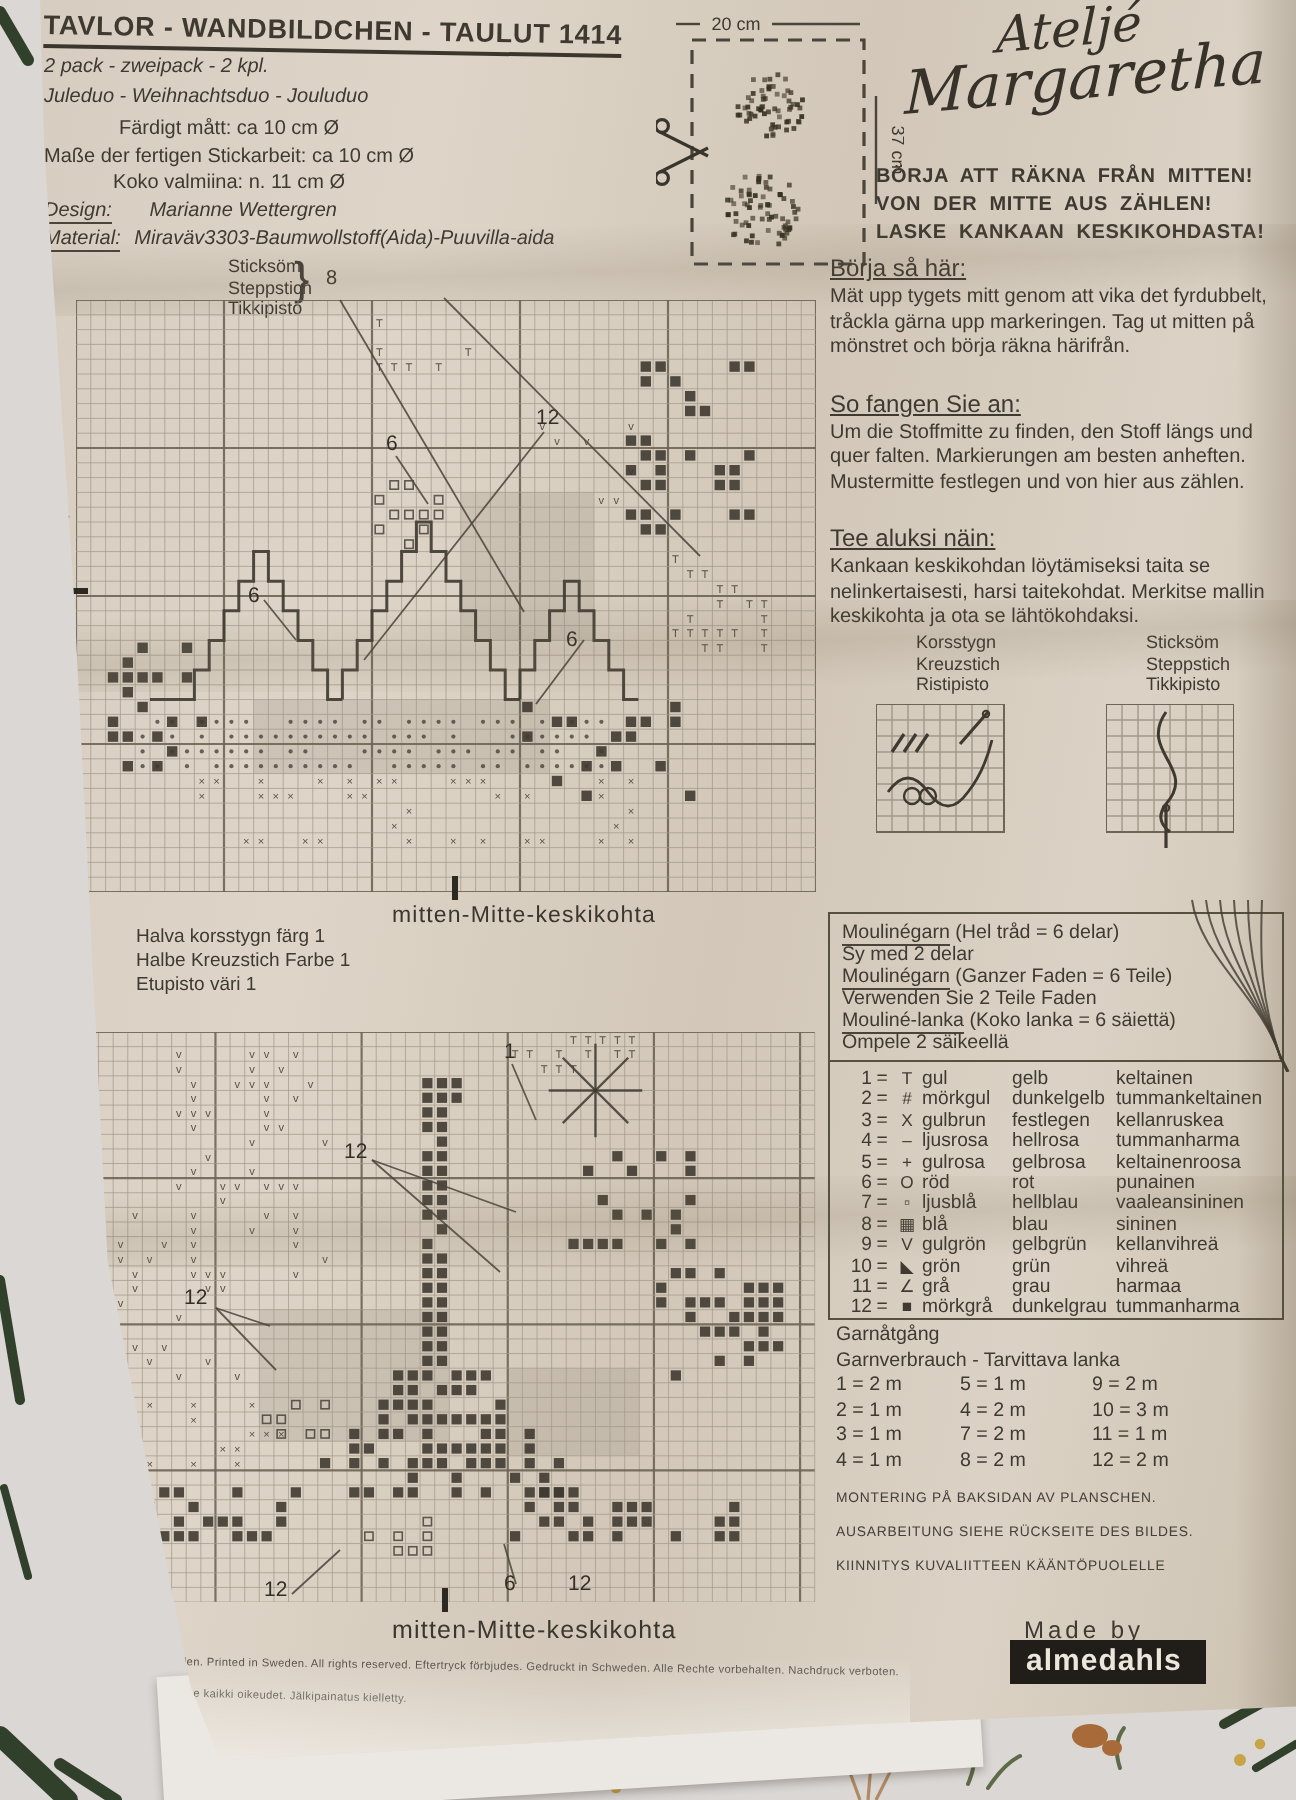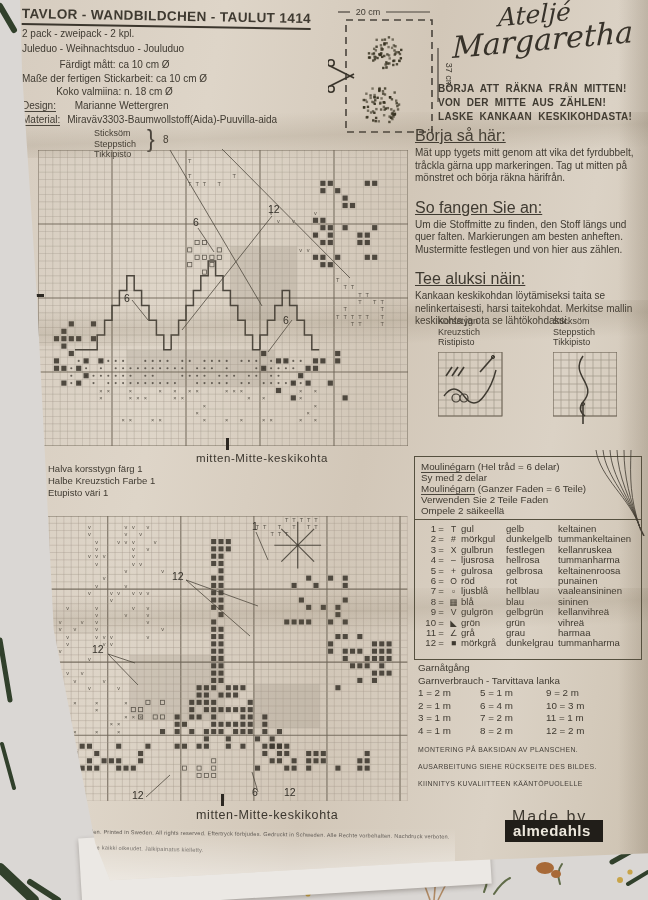--- a/index.html
+++ b/index.html
@@ -8,25 +8,25 @@
   .abs{position:absolute;}
   .paper{
     position:absolute;left:0;top:0;width:648px;height:900px;
     background:linear-gradient(100deg,#d6ccbf 0%,#ded5c8 28%,#d2c7b8 55%,#dbd2c5 78%,#cdc2b1 100%);
     clip-path:polygon(3.1% 0%,100% 0%,100% 94.8%,66% 95.8%,30% 97.3%,17% 97.8%,14.7% 93.7%,8.3% 70%,5.7% 33%,3.4% 8%);
     color:#3f3a31;
     box-shadow:0 3px 8px rgba(40,30,20,.35);
   }
   .u{border-bottom:1px solid #4a453c;padding-bottom:0px;}
   .title{font-size:13.5px;font-weight:bold;letter-spacing:.4px;border-bottom:2px solid #3b362d;padding-bottom:2px;display:inline-block;transform:rotate(1deg);transform-origin:left top;}
-  .meta{font-size:10px;line-height:14.5px;}
+  .meta{font-size:10px;line-height:14.5px;font-style:italic;}
   .sizes{font-size:10px;line-height:13.5px;}
-  .lbl3{font-size:9px;line-height:10.5px;}
+  .lbl3{font-size:9px;line-height:10.5px;margin-left:20px;}
   .banner{font-size:10px;font-weight:bold;line-height:14px;letter-spacing:.3px;word-spacing:3px;}
-  .inst h4{margin:0 0 2px 0;font-size:16px;font-weight:normal;text-decoration:underline;}
+  .inst h4{margin:0 0 2px 0;font-size:12px;font-weight:normal;text-decoration:underline;}
   .inst p{margin:0 0 11px 0;font-size:10px;line-height:12.5px;}
   .ann{position:absolute;font-size:10.5px;color:#332f28;}
   .sidelabel{position:absolute;font-size:10.5px;letter-spacing:.4px;transform:rotate(90deg);transform-origin:0 0;white-space:nowrap;color:#45403a;}
   .centerlabel{position:absolute;font-size:11.5px;letter-spacing:.6px;color:#3b362e;}
   .legendbox{position:absolute;border:1px solid #55503f;}
   .threadrows{font-size:9.8px;line-height:11px;padding:4px 0 0 6px;}
   .threadrows .row1{white-space:nowrap;}
   .keyrow{display:grid;grid-template-columns:17px 10px 15px 45px 52px auto;align-items:baseline;font-size:9.6px;height:10.4px;}
   .keyrow .n{text-align:right;}
   .keyrow .sym{text-align:center;font-size:8.6px;}
@@ -98,21 +98,21 @@
     </div>
     <div class="abs meta" style="left:22px;top:27px;">
 
     <div>2 pack - zweipack - 2 kpl.</div>
         <div>Juleduo - Weihnachtsduo - Jouluduo</div>
       </div>
     <div class="abs sizes" style="left:22px;top:58px;text-align:center;">
 
     <div>Färdigt mått: ca 10 cm Ø</div>
         <div>Maße der fertigen Stickarbeit: ca 10 cm Ø</div>
-        <div>Koko valmiina: n. 18 cm Ø</div>
+        <div>Koko valmiina: n. 11 cm Ø</div>
       </div>
     <div class="abs meta" style="left:22px;top:99px;">
       <span class="u">Design:</span>
       <span style="margin-left:16px;">Marianne Wettergren</span>
     </div>
     <div class="abs meta" style="left:22px;top:113px;">
       <span class="u">Material:</span>
       <span style="margin-left:4px;">Miraväv3303-Baumwollstoff(Aida)-Puuvilla-aida</span>
     </div>
 
@@ -1143,20 +1143,21 @@
             <div class="row1"><span class="u">Moulinégarn</span> <span>(Hel tråd = 6 delar)</span></div>
             <div>Sy med 2 delar</div>
           </div>
 
           <div>
             <div class="row1"><span class="u">Moulinégarn</span> <span>(Ganzer Faden = 6 Teile)</span></div>
             <div>Verwenden Sie 2 Teile Faden</div>
           </div>
 
           <div>
+            <div class="row1"><span class="u">Mouliné-lanka</span> <span>(Koko lanka = 6 säiettä)</span></div>
             <div>Ompele 2 säikeellä</div>
           </div>
         </div>
       <div style="border-top:1px solid #55503f;margin-top:3px;"></div>
       <div style="padding:3px 0 0 4px;">
 
           <div class="keyrow">
             <span class="n">1</span>
             <span style="text-align:center;">=</span>
             <span class="sym">T</span>
@@ -1277,39 +1278,39 @@
 
     <div class="abs garn" style="left:418px;top:662px;">
       <div>Garnåtgång</div>
       <div>Garnverbrauch - Tarvittava lanka</div>
       <div class="garngrid">
 
       <span>1 = 2 m</span>
           <span>5 = 1 m</span>
           <span>9 = 2 m</span>
           <span>2 = 1 m</span>
-          <span>6 = 4 m</span>
+          <span>4 = 2 m</span>
           <span>10 = 3 m</span>
           <span>3 = 1 m</span>
           <span>7 = 2 m</span>
           <span>11 = 1 m</span>
           <span>4 = 1 m</span>
           <span>8 = 2 m</span>
           <span>12 = 2 m</span>
         </div>
     </div>
 
     <div class="abs mount" style="left:418px;top:741px;">
 
     <div>MONTERING PÅ BAKSIDAN AV PLANSCHEN.</div>
         <div>AUSARBEITUNG SIEHE RÜCKSEITE DES BILDES.</div>
         <div>KIINNITYS KUVALIITTEEN KÄÄNTÖPUOLELLE</div>
       </div>
 
-    <div class="abs" style="left:512px;top:808px;font-size:16px;letter-spacing:2px;">Made by</div>
+    <div class="abs" style="left:512px;top:808px;font-size:12px;letter-spacing:2px;">Made by</div>
     <div class="abs" style="left:505px;top:822px;text-align:right;">
       <span class="badge">almedahls</span>
     </div>
 
     <div class="abs fineprint" style="left:72px;top:831px;transform:rotate(0.8deg);">in Sweden.  Printed in Sweden.  All rights reserved.  Eftertryck förbjudes.  Gedruckt in Schweden.  Alle Rechte vorbehalten.  Nachdruck verboten.</div>
     <div class="abs fineprint" style="left:40px;top:845px;transform:rotate(1.4deg);">Ruotsissa.  Pidätämme kaikki oikeudet.  Jälkipainatus kielletty.</div>
 
     <svg class="abs" id="overlay" style="left:0;top:0" width="648" height="900" viewBox="0 0 648 900">
         <line x1="170" y1="150" x2="262" y2="306" stroke="#4a443a" stroke-width="0.9" opacity="0.85"></line>
         <line x1="222" y1="149" x2="350" y2="278" stroke="#4a443a" stroke-width="0.9" opacity="0.85"></line>

